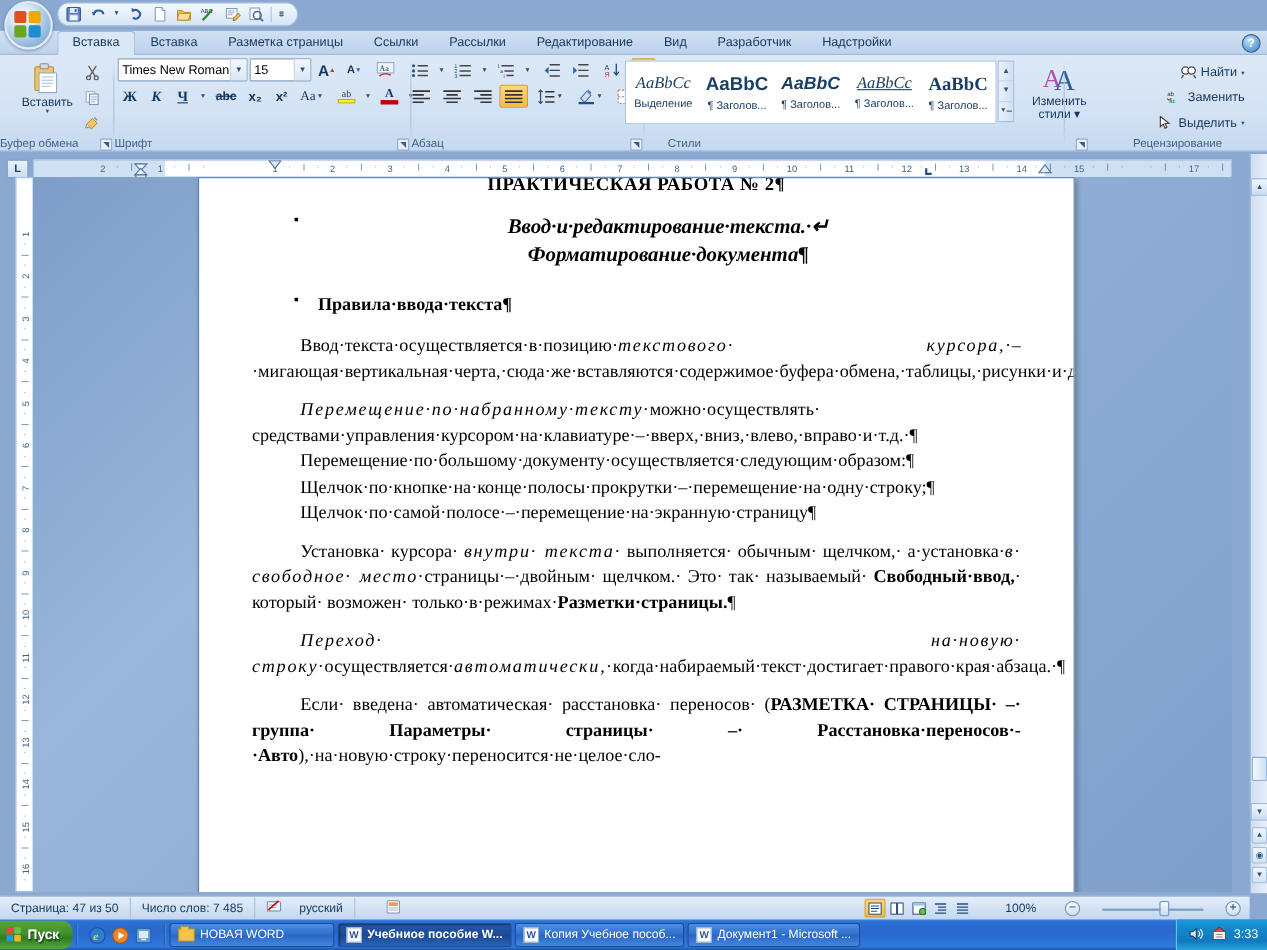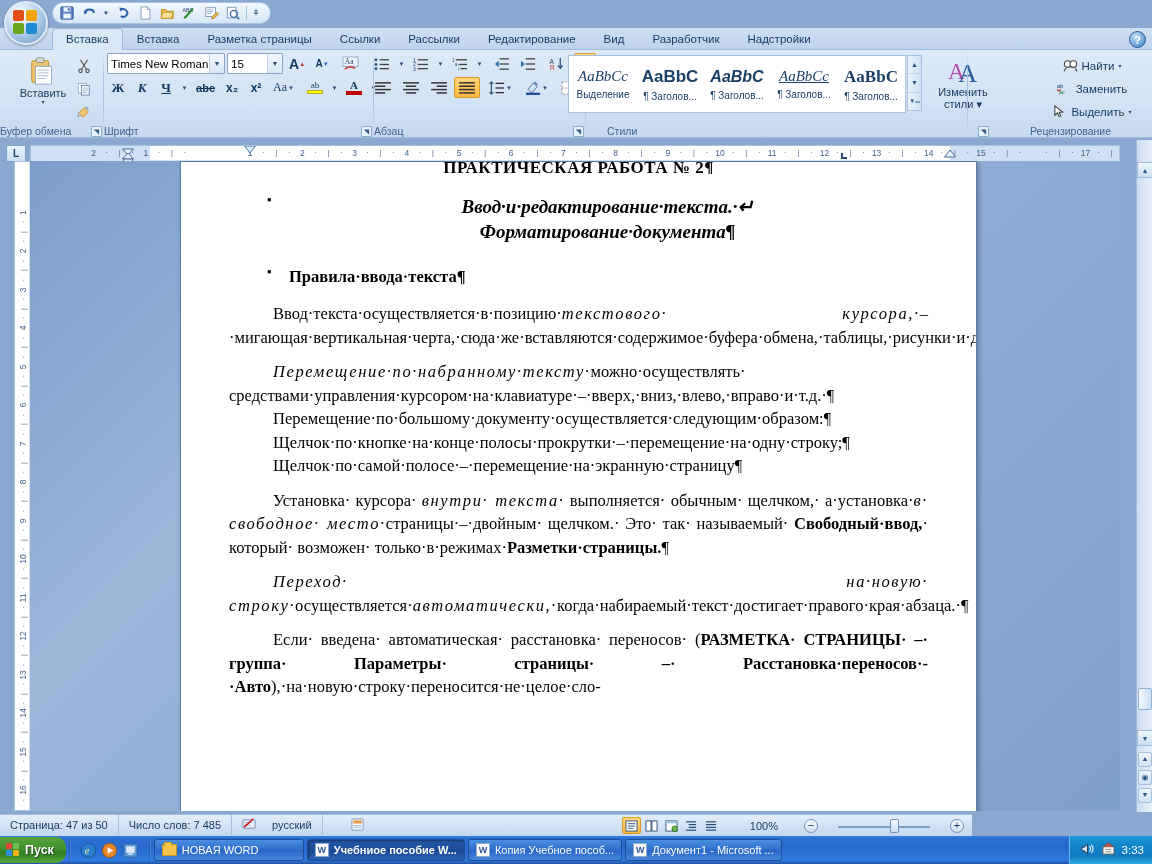--- a/index.html
+++ b/index.html
@@ -280,24 +280,24 @@
   }
   .viewruler-btn {
     position: absolute; right: 1px; top: 145px; width: 15px; height: 15px;
     background: linear-gradient(to bottom,#eaf2fc,#cfdff3);
     border: 1px solid #7da2cc; display:flex; align-items:center; justify-content:center;
     font-size: 8px; color:#2a4f7c;
   }
 
   
   .statusbar {
-    position: absolute; left: 0; bottom: 28px; width: 972px; height: 22px;
+    position: absolute; left: 0; bottom: 28px; width: 1136px; height: 22px;
     background: linear-gradient(to bottom,#e4eefb,#c3d7ef);
     border-top: 1px solid #9fbada;
-    display: flex; 
+    display: flex; align-items: center;
     font-size: 11px; color: #15385e;
   }
   .sb-item {
     padding: 0 10px; height: 20px; display:flex; align-items:center; gap:5px;
     border-right: 1px solid #a7c0dd; white-space: nowrap;
   }
   .sb-item.nb { border-right: none; }
   .sb-right { margin-left: auto; display: flex; align-items: center; gap: 20px; padding-right: 8px; }
   .viewbtn {
     width: 19px; height: 17px; display:flex; align-items:center; justify-content:center;
@@ -764,21 +764,21 @@
         </div>
       </div>
       <div class="group-label" style="width:340px">
         <span>Стили</span>
         <div class="dlg-launcher" style="right:-42px">◥</div>
       </div>
       <div class="group-sep" style="right:0"></div>
     </div>
 
     <div class="group" style="left:1030px; width:118px">
-      <div class="group-body" style="flex-direction:column;align-items:center;padding-left:6px;gap:2px;padding-top:5px">
+      <div class="group-body" style="flex-direction:column;align-items:flex-end;padding-left:6px;gap:2px;padding-top:5px">
         <div class="edit-item">
           <svg width="15" height="13" viewBox="0 0 16 14">
               <circle cx="5" cy="5.5" r="3.6" fill="#fff" stroke="#4a4a4a" stroke-width="1.3"></circle>
               <circle cx="11" cy="5.5" r="3.6" fill="#fff" stroke="#4a4a4a" stroke-width="1.3"></circle>
               <line x1="3" y1="10" x2="1" y2="13" stroke="#4a4a4a" stroke-width="1.3"></line>
               <line x1="13" y1="10" x2="15" y2="13" stroke="#4a4a4a" stroke-width="1.3"></line>
             </svg>
           <span>Найти</span>
           <span style="font-size:6px;color:#2a4d77">▾</span>
         </div>

